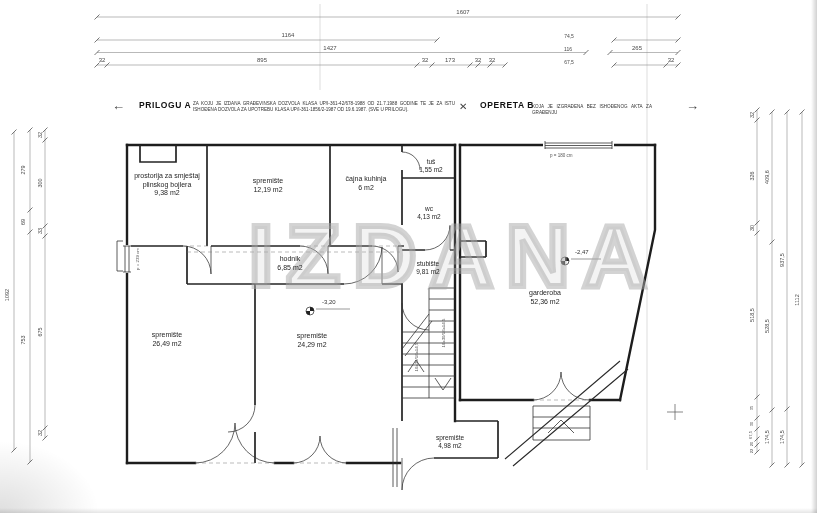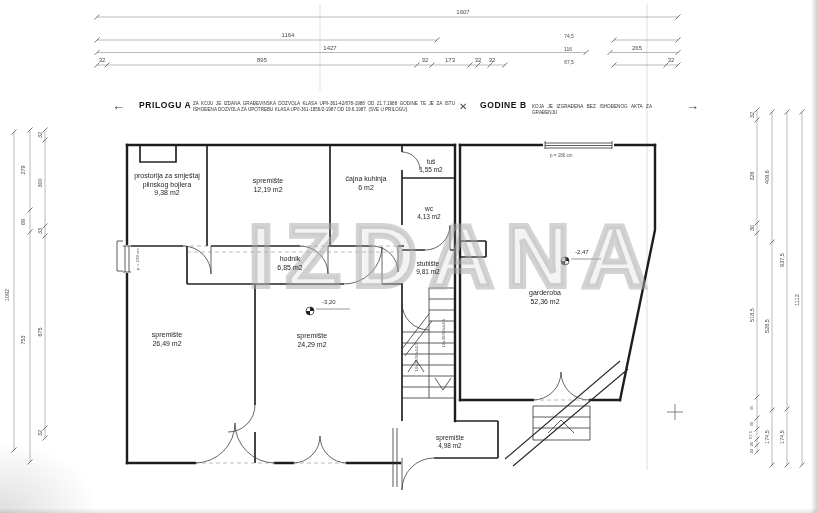--- a/index.html
+++ b/index.html
@@ -148,21 +148,21 @@
       <path d="M571,259 H601" stroke="#333" stroke-width="0.5"></path>
     </g>
   </svg>
 
   <div id="watermark">IZDANA</div>
 
   <span class="hdr-arrow" style="left:112px;top:98px">←</span>
   <span class="hdr-title" style="left:139px;top:100px">PRILOGU A</span>
   <div class="hdr-note" style="left:193px;top:101px;width:262px">ZA KOJU JE IZDANA GRAĐEVINSKA DOZVOLA KLASA UP/I-361-42/678-1988 OD 21.7.1988 GODINE TE JE ZA ISTU ISHOĐENA DOZVOLA ZA UPOTREBU KLASA UP/I-361-1856/2-1987 OD 19.6.1987. (SVE U PRILOGU).</div>
   <span class="hdr-break" style="left:459px;top:101px">✕</span>
-  <span class="hdr-title" style="left:480px;top:100px">GODINE B</span>
+  <span class="hdr-title" style="left:480px;top:100px">OPERETA B</span>
   <div class="hdr-note" style="left:532px;top:104px;width:120px">KOJA JE IZGRAĐENA BEZ ISHOĐENOG AKTA ZA GRAĐENJU</div>
   <span class="hdr-arrow" style="left:686px;top:98px">→</span>
 
   <div class="room" style="left:167px;top:185px">
     <span>prostorija za smještaj</span><br>
     <span>plinskog bojlera</span><br>
     <span>9,38 m2</span>
   </div>
   <div class="room" style="left:268px;top:185px">
     <span>spremište</span><br>

